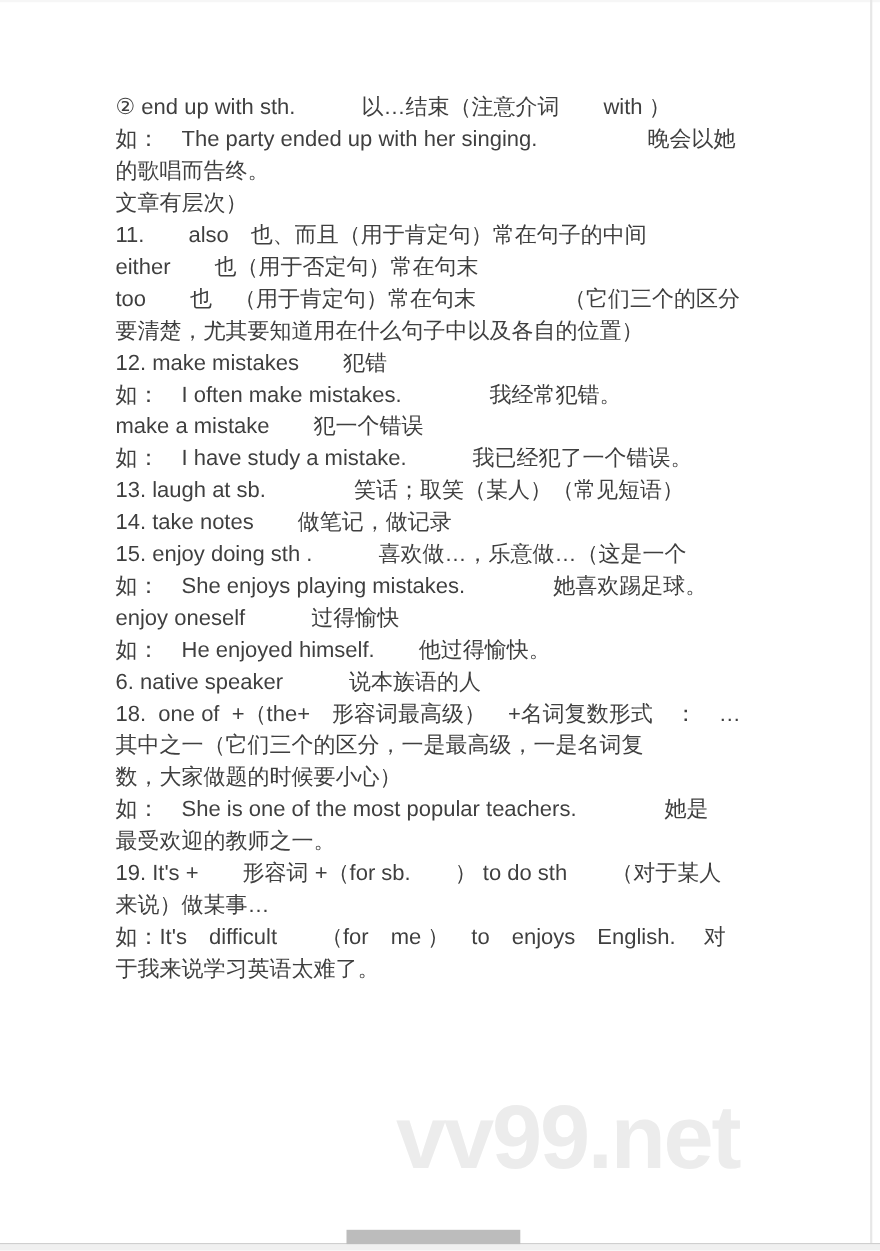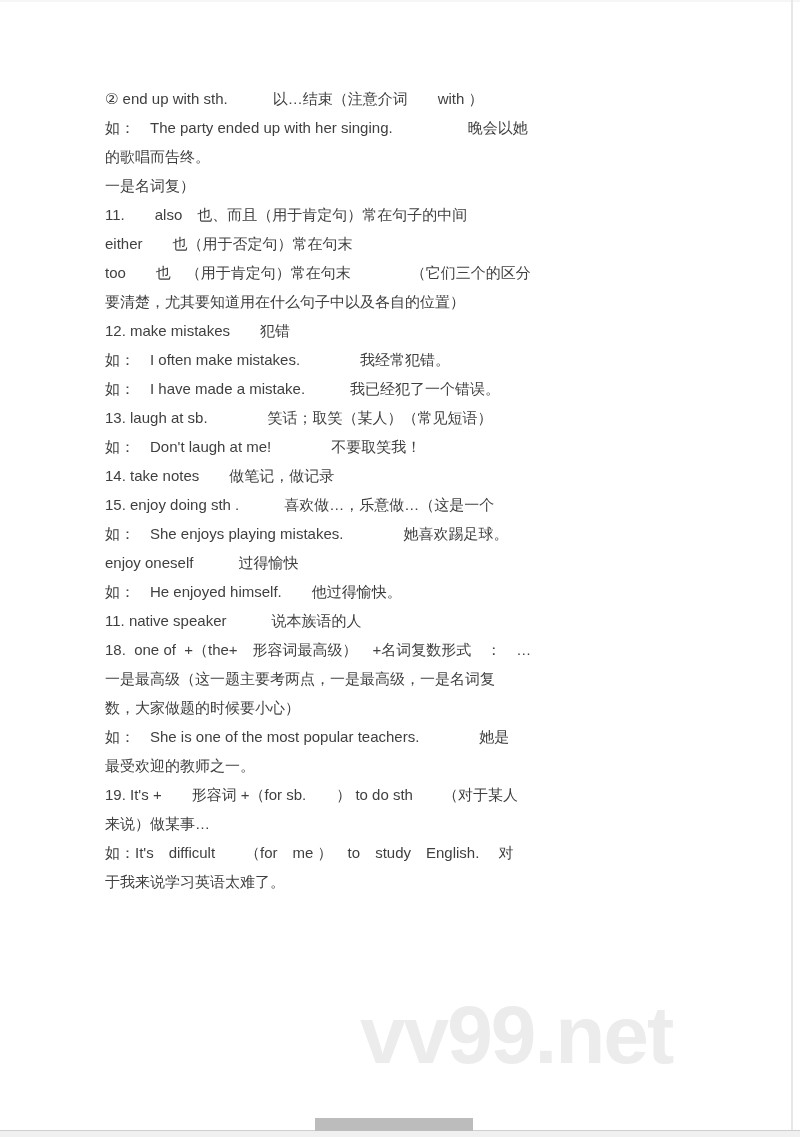--- a/index.html
+++ b/index.html
@@ -17,21 +17,21 @@
     height: 1137px;
     background: #ffffff;
   }
   .doc-text {
     position: absolute;
     left: 105px;
     top: 84px;
     width: 620px;
     z-index: 2;
     color: #3f3f3f;
-    font-size: 15px;
+    font-size: 20px;
     line-height: 29px;
   }
   .line {
     height: 29px;
     white-space: pre;
     overflow: visible;
   }
   .watermark {
     position: absolute;
     left: 360px;
@@ -78,43 +78,43 @@
 
   <div class="page-edge-top"></div>
   <div class="page-edge-right"></div>
 
   <div class="watermark">vv99.net</div>
 
   <div class="doc-text">
     <div class="line">② end up with sth.　　　以…结束（注意介词　　with ）</div>
     <div class="line">如：　The party ended up with her singing.　　　　　晚会以她</div>
     <div class="line">的歌唱而告终。</div>
-    <div class="line">一是名词复）</div>
+    <div class="line">文章有层次）</div>
     <div class="line">11.　　also　也、而且（用于肯定句）常在句子的中间</div>
     <div class="line">either　　也（用于否定句）常在句末</div>
     <div class="line">too　　也　（用于肯定句）常在句末　　　　（它们三个的区分</div>
     <div class="line">要清楚，尤其要知道用在什么句子中以及各自的位置）</div>
     <div class="line">12. make mistakes　　犯错</div>
     <div class="line">如：　I often make mistakes.　　　　我经常犯错。</div>
-    <div class="line">如：　I have made a mistake.　　　我已经犯了一个错误。</div>
+    <div class="line">make a mistake　　犯一个错误</div>
+    <div class="line">如：　I have study a mistake.　　　我已经犯了一个错误。</div>
     <div class="line">13. laugh at sb.　　　　笑话；取笑（某人）（常见短语）</div>
-    <div class="line">如：　Don't laugh at me!　　　　不要取笑我！</div>
     <div class="line">14. take notes　　做笔记，做记录</div>
     <div class="line">15. enjoy doing sth .　　　喜欢做…，乐意做…（这是一个</div>
     <div class="line">如：　She enjoys playing mistakes.　　　　她喜欢踢足球。</div>
     <div class="line">enjoy oneself　　　过得愉快</div>
     <div class="line">如：　He enjoyed himself.　　他过得愉快。</div>
-    <div class="line">11. native speaker　　　说本族语的人</div>
+    <div class="line">6. native speaker　　　说本族语的人</div>
     <div class="line">18.  one of  +（the+　形容词最高级）　+名词复数形式　：　…</div>
-    <div class="line">一是最高级（这一题主要考两点，一是最高级，一是名词复</div>
+    <div class="line">其中之一（它们三个的区分，一是最高级，一是名词复</div>
     <div class="line">数，大家做题的时候要小心）</div>
     <div class="line">如：　She is one of the most popular teachers.　　　　她是</div>
     <div class="line">最受欢迎的教师之一。</div>
     <div class="line">19. It's +　　形容词 +（for sb.　　） to do sth　　（对于某人</div>
     <div class="line">来说）做某事…</div>
-    <div class="line">如：It's　difficult　　（for　me ）　to　study　English.　 对</div>
+    <div class="line">如：It's　difficult　　（for　me ）　to　enjoys　English.　 对</div>
     <div class="line">于我来说学习英语太难了。</div>
   </div>
 
   <div class="scrollbar-thumb"></div>
   <div class="bottom-strip"></div>
 
 </div>
 
 </body></html>

